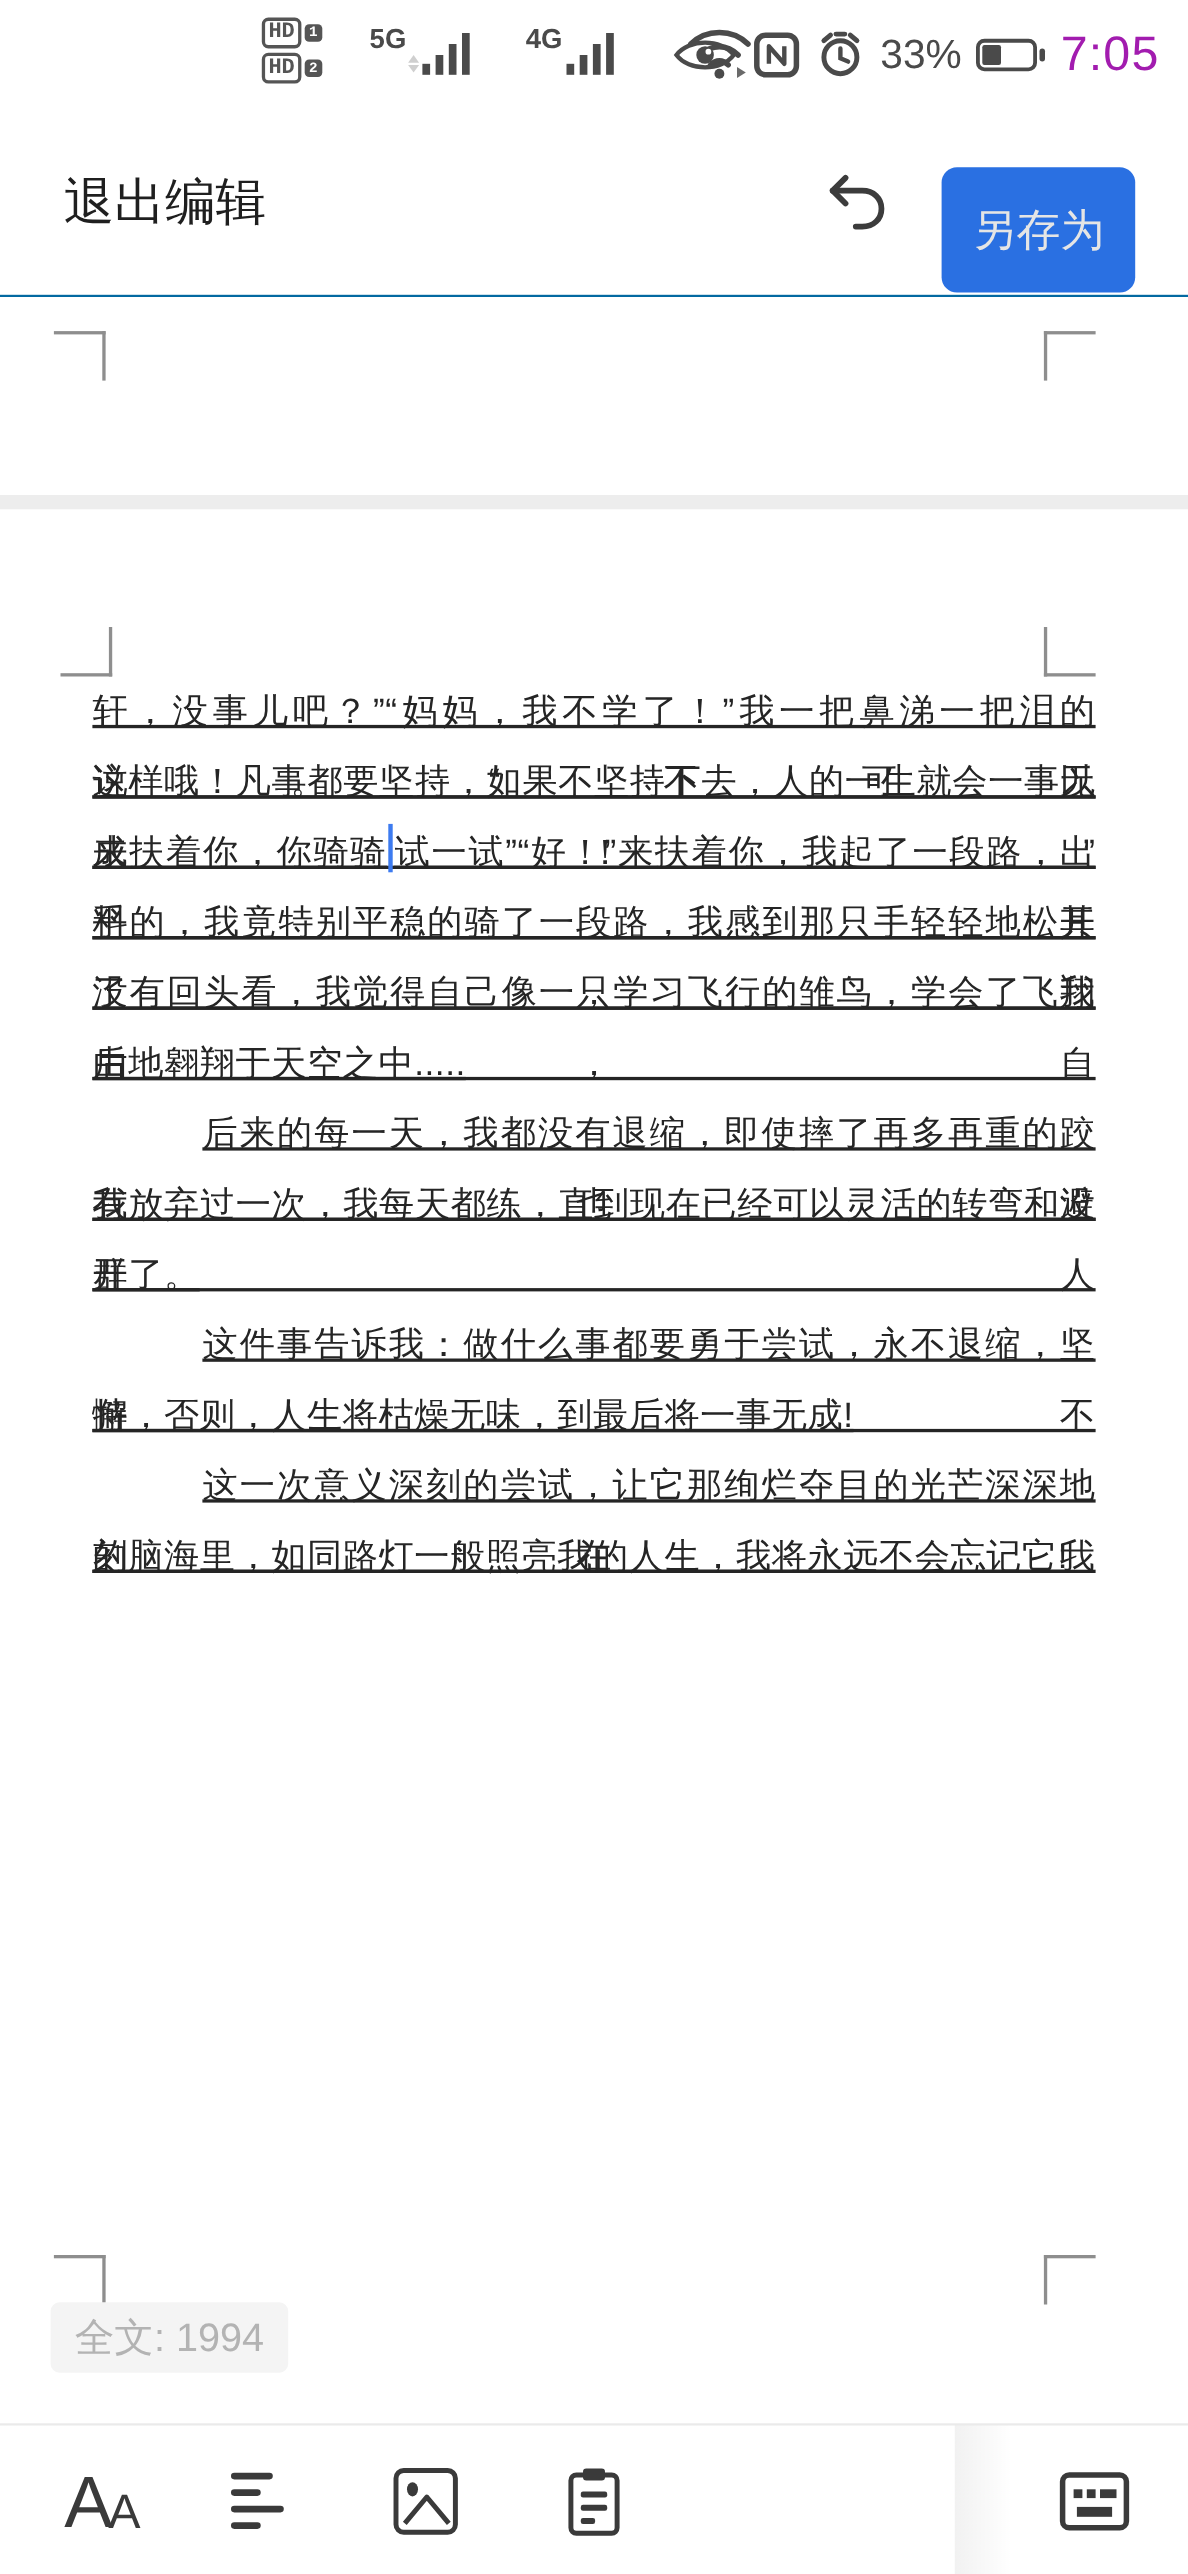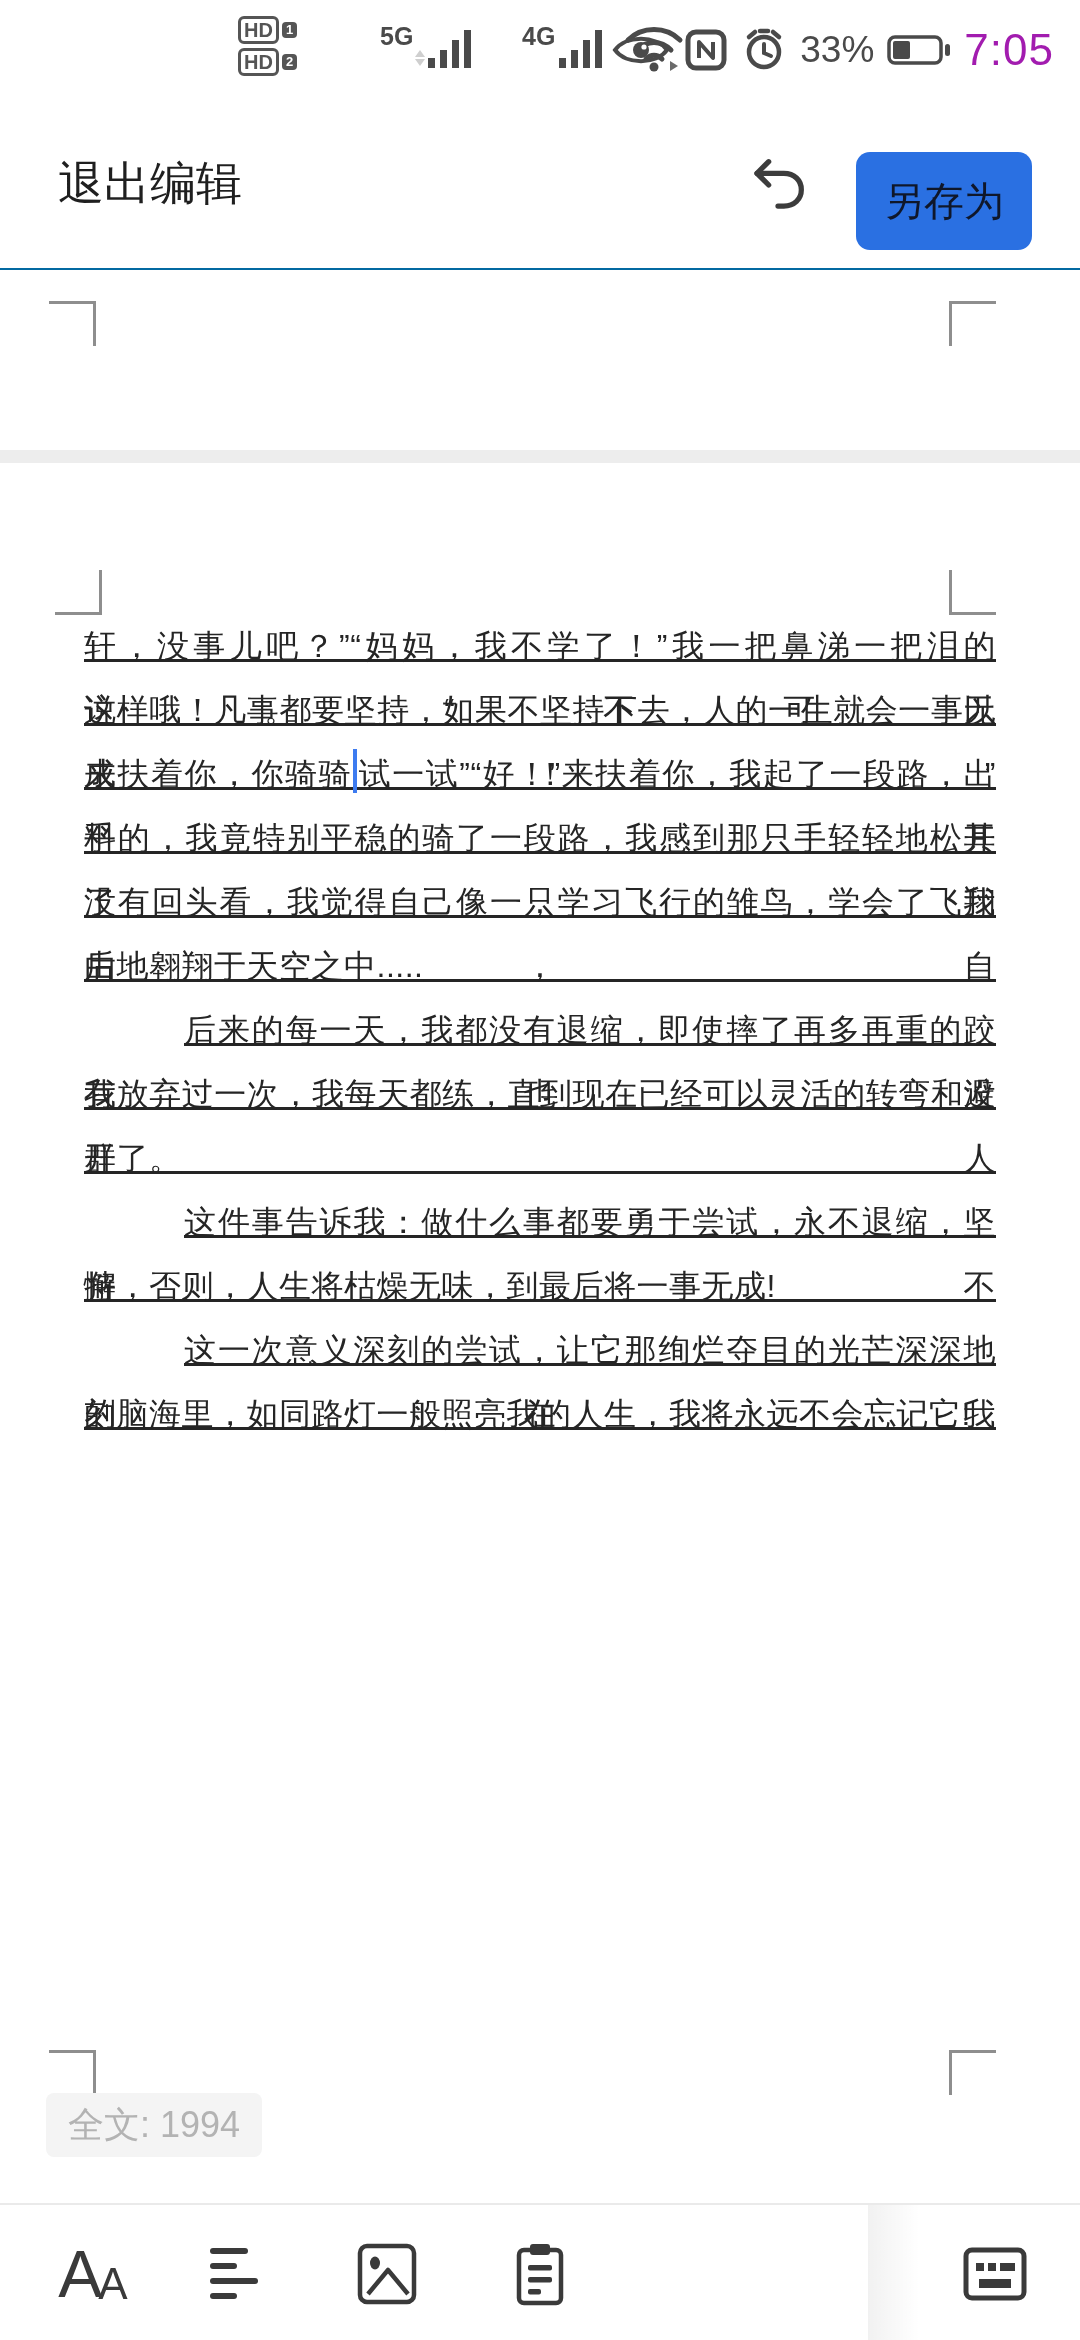--- a/index.html
+++ b/index.html
@@ -4,41 +4,41 @@
 <style>
   html,body{margin:0;padding:0;}
   body{
     width:1080px;height:2340px;position:relative;background:#ffffff;
     font-family:"Liberation Sans","DejaVu Sans",sans-serif;
     overflow:hidden;
   }
   
   .status-bar{position:absolute;left:0;top:0;width:1080px;height:100px;background:#fff;}
   .sim-stack{position:absolute;left:238px;top:16px;display:flex;flex-direction:column;gap:4px;}
-  .sim-row{display:flex;align-items:center;gap:3px;}
+  .sim-row{display:flex;align-items:center;gap:3px;font-family:Liberation Mono, monospace;}
   .hd-chip{font-size:20px;font-weight:bold;color:#555;border:3px solid #555;border-radius:6px;padding:0 3px;line-height:22px;}
   .hd-sub{font-size:13px;font-weight:bold;color:#fff;background:#555;border-radius:4px;padding:1px 4px;line-height:14px;}
   .net-group{position:absolute;display:flex;align-items:flex-end;}
   .net-1{left:336px;top:24px;}
   .net-2{left:478px;top:24px;}
-  .net-label{font-size:25px;font-weight:bold;color:#4a4a4a;line-height:25px;align-self:flex-start;margin-right:2px;margin-left:44px;}
+  .net-label{font-size:25px;font-weight:bold;color:#4a4a4a;line-height:25px;align-self:flex-start;margin-right:2px;}
   .updown{display:flex;flex-direction:column;gap:2px;margin:0 1px 4px 0;}
   .updown .tri{width:0;height:0;border-left:5px solid transparent;border-right:5px solid transparent;}
   .tri.up{border-bottom:7px solid #cfcfcf;}
   .tri.dn{border-top:7px solid #cfcfcf;}
   .wifi-wrap{position:absolute;left:622px;top:22px;display:flex;align-items:flex-end;}
   .sb-right{position:absolute;right:26px;top:0;height:100px;display:flex;align-items:center;gap:13px;}
   .pct{font-size:37px;color:#4a4a4a;}
   .clock{font-size:44px;color:#a21caf;letter-spacing:1px;}
   
   .app-bar{position:absolute;left:0;top:100px;width:1080px;height:168px;background:#fff;border-bottom:2px solid #0369a1;}
   .exit-btn{position:absolute;left:58px;top:0;height:168px;display:flex;align-items:center;font-size:46px;color:#1f1f1f;}
   .undo-btn{position:absolute;left:740px;top:50px;width:76px;height:70px;display:flex;align-items:center;justify-content:center;}
-  .saveas-btn{position:absolute;left:856px;top:52px;width:176px;height:98px;border-radius:14px;
-    display:flex;align-items:center;justify-content:center;font-size:40px;color:#0f172a;}
+  .saveas-btn{position:absolute;left:856px;top:52px;width:176px;height:114px;border-radius:14px;
+    display:flex;align-items:center;justify-content:center;font-size:40px;color:#e5e5e5;}
   
   .page-gap{position:absolute;left:0;top:450px;width:1080px;height:13px;background:#ededed;}
   .mark{position:absolute;width:44px;height:42px;}
   .m-tr{border-top:3px solid #8e8e8e;border-right:3px solid #8e8e8e;}
   .m-tl{border-top:3px solid #8e8e8e;border-left:3px solid #8e8e8e;}
   .m-br{border-bottom:3px solid #8e8e8e;border-right:3px solid #8e8e8e;}
   .m-bl{border-bottom:3px solid #8e8e8e;border-left:3px solid #8e8e8e;}
   .text-block{position:absolute;left:84px;top:614px;width:912px;color:#252525;text-decoration:underline;}
   .doc-line{height:64px;line-height:64px;font-size:32px;white-space:nowrap;letter-spacing:0.5px;}
   .jl{white-space:normal;text-align:justify;text-align-last:justify;text-justify:inter-ideograph;}

